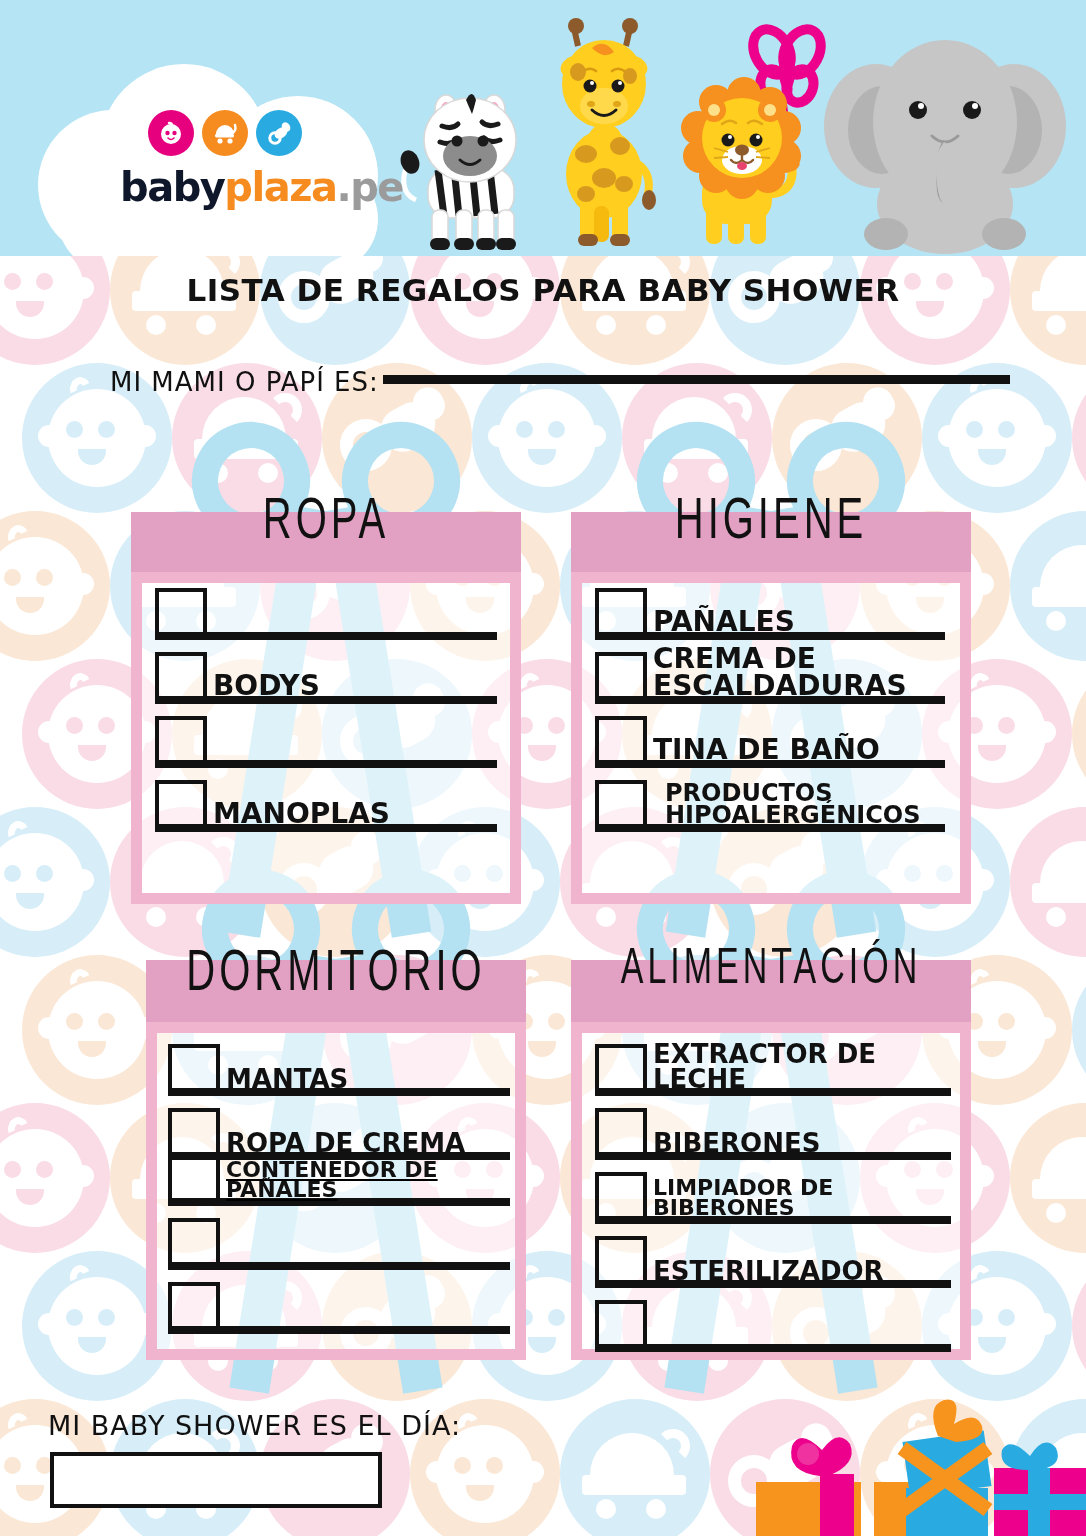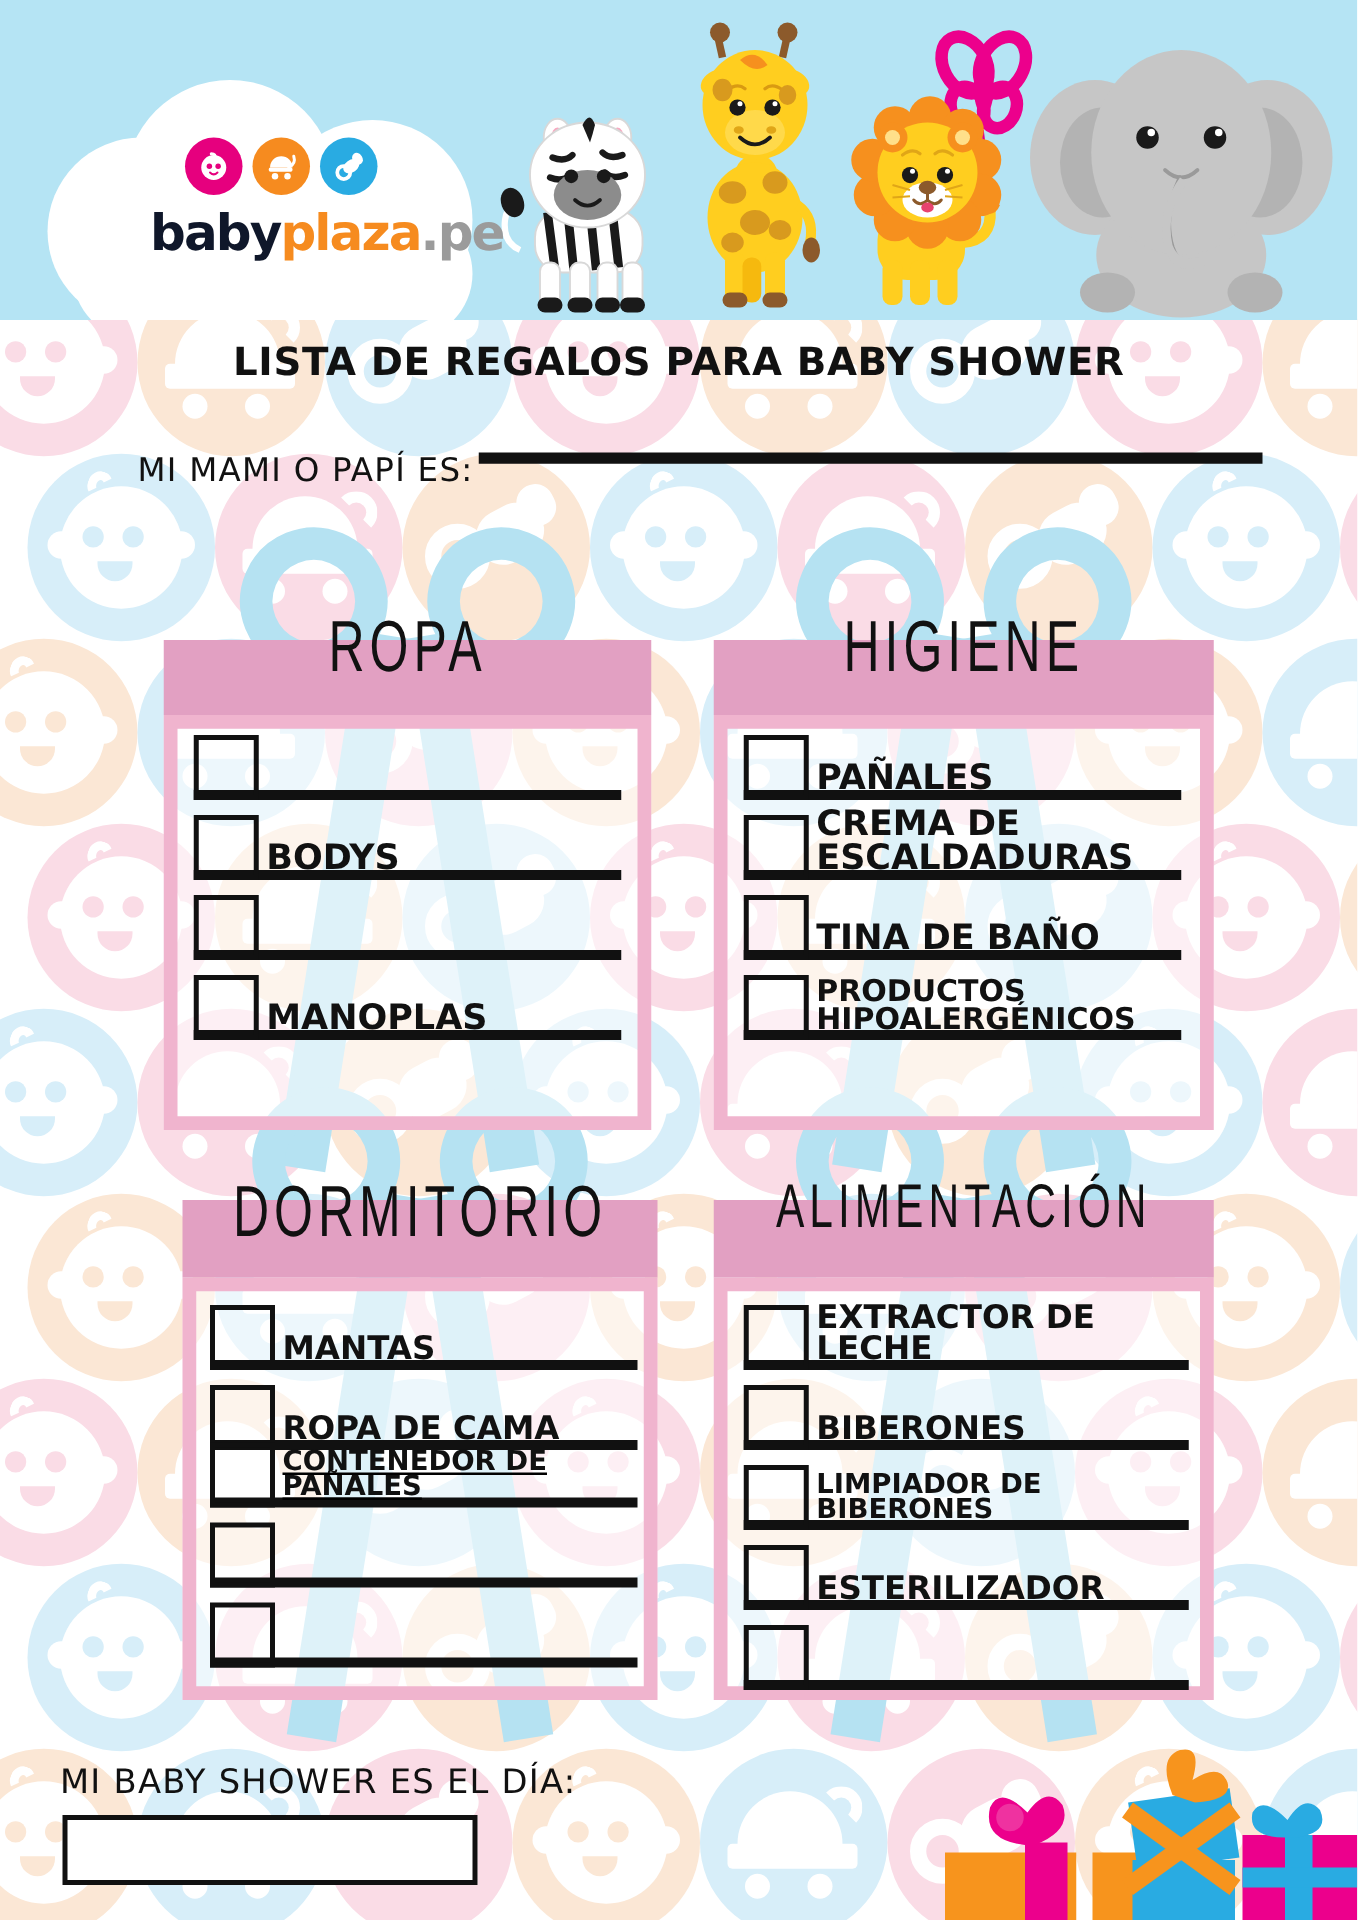--- a/index.html
+++ b/index.html
@@ -159,21 +159,21 @@
     text-align:center;
     font-family:"DejaVu Sans", sans-serif;
     font-size:31px; font-weight:bold;
     letter-spacing:0.5px;
     color:#111111;
   }
 
   #parent-row {
     position:absolute; left:110px; top:362px;
     width:900px; height:40px;
-    display:flex; align-items:flex-start; gap:4px;
+    display:flex; align-items:center; gap:4px;
   }
   #parent-label {
     font-family:"DejaVu Sans", sans-serif;
     font-size:26px; font-weight:normal;
     letter-spacing:1px;
     color:#111111;
     white-space:nowrap;
   }
   #parent-line {
     flex:1; height:9px; background:#111111; margin-bottom:6px;
@@ -1002,21 +1002,21 @@
             <div class="rline"></div>
             <div class="cb"></div>
             <div class="rlabel" style="font-size: 28px;">CREMA DE
 ESCALDADURAS</div>
           </div>
           <div class="row" style="height: 64px;">
             <div class="rline"></div>
             <div class="cb"></div>
             <div class="rlabel" style="font-size: 28px;">TINA DE BAÑO</div>
           </div>
-          <div class="row" style="height: 64px;">
+          <div class="row" style="height: 64px; gap: 12px;">
             <div class="rline"></div>
             <div class="cb"></div>
             <div class="rlabel" style="font-size: 24px;">PRODUCTOS
 HIPOALERGÉNICOS</div>
           </div>
         </div>
         <div class="bow" style="left: 146px; top: 870px; width: 380px; height: 490px;">
           <div class="bow-loop" style="left:56px; top:0px; width:118px; height:118px; transform:rotate(-22deg);"></div>
           <div class="bow-loop" style="left:206px; top:0px; width:118px; height:118px; transform:rotate(22deg);"></div>
           <div class="bow-tail" style="left:152px; top:86px; width:40px; height:440px; transform:rotate(9deg); transform-origin:top center;"></div>
@@ -1027,21 +1027,21 @@
         <div class="box-title" style="left: 146px; top: 938px; width: 380px;">DORMITORIO</div>
         <div class="rows" style="left: 168px; top: 1032px; width: 342px;">
           <div class="row" style="height: 64px;">
             <div class="rline"></div>
             <div class="cb"></div>
             <div class="rlabel" style="font-size: 26px;">MANTAS</div>
           </div>
           <div class="row" style="height: 64px;">
             <div class="rline"></div>
             <div class="cb"></div>
-            <div class="rlabel" style="font-size: 26px;">ROPA DE CAMA</div>
+            <div class="rlabel" style="font-size: 26px;">ROPA DE CREMA</div>
           </div>
           <div class="row" style="height: 46px; text-decoration: underline;">
             <div class="rline"></div>
             <div class="cb"></div>
             <div class="rlabel" style="font-size: 22px;">CONTENEDOR  DE
 PAÑALES</div>
           </div>
           <div class="row" style="height: 64px;">
             <div class="rline"></div>
             <div class="cb"></div>

